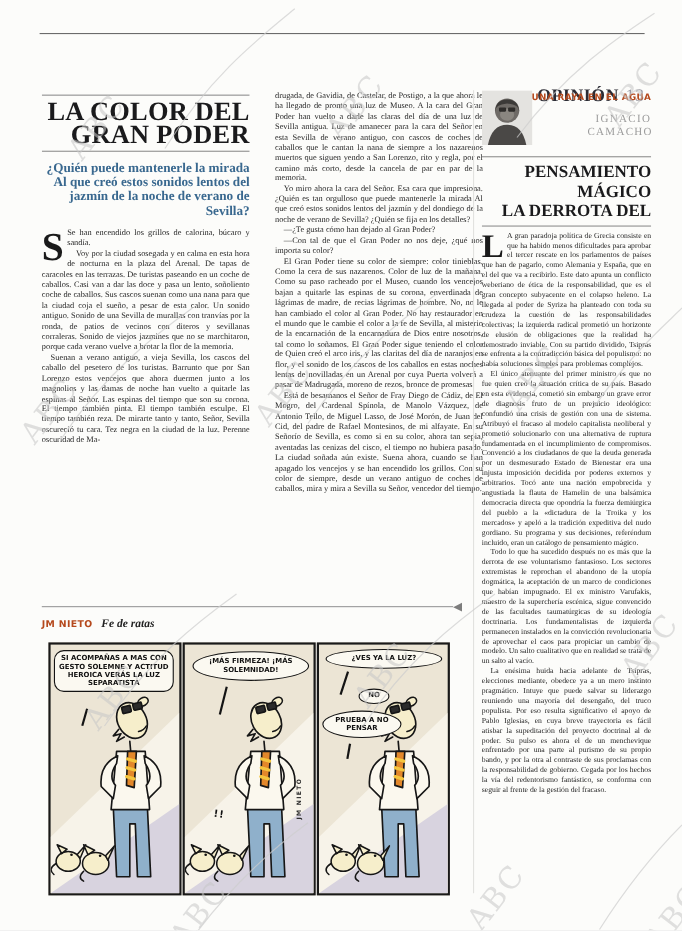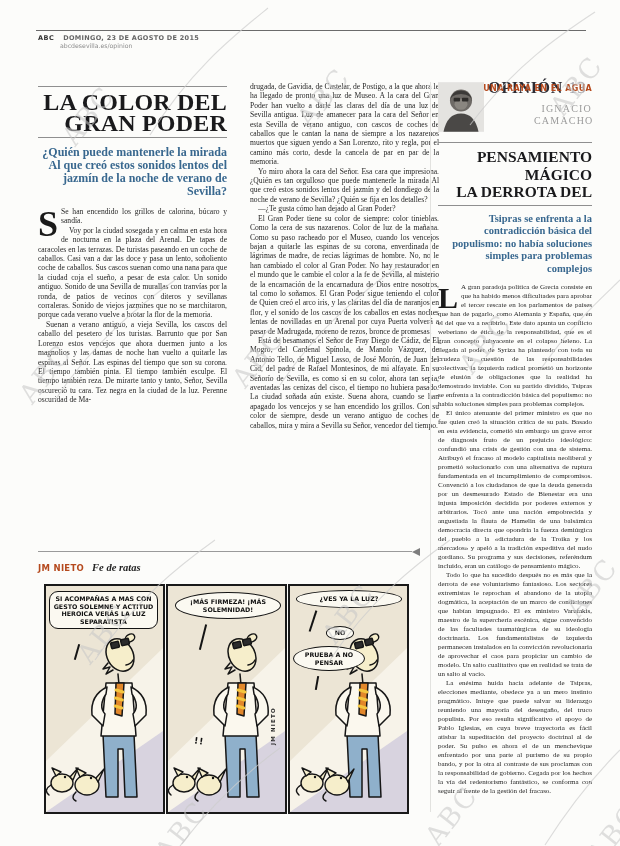--- a/index.html
+++ b/index.html
@@ -118,26 +118,20 @@
       <ellipse cx="25" cy="24" rx="7" ry="6" fill="#8a8680"></ellipse>
       <rect x="17" y="17" width="7" height="4" rx="1" fill="#2e2c2a"></rect>
       <rect x="26" y="17" width="7" height="4" rx="1" fill="#2e2c2a"></rect>
     </g>
   </defs>
 </svg>
 
 <div class="page">
 
   <div class="top-rule"></div>
-  <div class="masthead-left">
-    <div>
-      <span class="brand">ABC</span><span class="date">DOMINGO, 23 DE AGOSTO DE 2015</span>
-    </div>
-    <div class="site">abcdesevilla.es/opinion</div>
-  </div>
   <div class="section-head">
     <span>OPINIÓN</span><span class="pnum">13</span>
   </div>
 
   <section class="col col-left">
     <div class="rule"></div>
     <h1 class="title">
       <span style="display:block">LA COLOR DEL</span>
       <span style="display:block">GRAN PODER</span>
     </h1>
@@ -152,20 +146,21 @@
         </div>
     </div>
   </section>
 
   <section class="col col-mid">
     <div class="body-text">
       <div>
           <p>drugada, de Gavidia, de Castelar, de Postigo, a la que ahora le ha llegado de pronto una luz de Museo. A la cara del Gran Poder han vuelto a darle las claras del día de una luz de Sevilla antigua. Luz de amanecer para la cara del Señor en esta Sevilla de verano antiguo, con cascos de coches de caballos que le cantan la nana de siempre a los nazarenos muertos que siguen yendo a San Lorenzo, rito y regla, por el camino más corto, desde la cancela de par en par de la memoria.</p>
           <p>Yo miro ahora la cara del Señor. Esa cara que impresiona. ¿Quién es tan orgulloso que puede mantenerle la mirada Al que creó estos sonidos lentos del jazmín y del dondiego de la noche de verano de Sevilla? ¿Quién se fija en los detalles?</p>
           <p>—¿Te gusta cómo han dejado al Gran Poder?</p>
+          <p>—Con tal de que el Gran Poder no nos deje, ¿qué nos importa su color?</p>
           <p>El Gran Poder tiene su color de siempre: color tinieblas. Como la cera de sus nazarenos. Color de luz de la mañana. Como su paso racheado por el Museo, cuando los vencejos bajan a quitarle las espinas de su corona, enverdinada de lágrimas de madre, de recias lágrimas de hombre. No, no le han cambiado el color al Gran Poder. No hay restaurador en el mundo que le cambie el color a la fe de Sevilla, al misterio de la encarnación de la encarnadura de Dios entre nosotros, tal como lo soñamos. El Gran Poder sigue teniendo el color de Quien creó el arco iris, y las claritas del día de naranjos en flor, y el sonido de los cascos de los caballos en estas noches lentas de novilladas en un Arenal por cuya Puerta volverá a pasar de Madrugada, moreno de rezos, bronce de promesas.</p>
           <p>Está de besamanos el Señor de Fray Diego de Cádiz, de El Mogro, del Cardenal Spínola, de Manolo Vázquez, de Antonio Tello, de Miguel Lasso, de José Morón, de Juan del Cid, del padre de Rafael Montesinos, de mi alfayate. En su Señorío de Sevilla, es como si en su color, ahora tan sepia, aventadas las cenizas del cisco, el tiempo no hubiera pasado. La ciudad soñada aún existe. Suena ahora, cuando se han apagado los vencejos y se han encendido los grillos. Con su color de siempre, desde un verano antiguo de coches de caballos, mira y mira a Sevilla su Señor, vencedor del tiempo.</p>
         </div>
     </div>
   </section>
 
   <div class="divider-v"></div>
 
   <section class="col col-right">
     <div class="byline">
@@ -174,21 +169,20 @@
         </svg>
       <div class="kicker">UNA RAYA EN EL AGUA</div>
       <div class="author">IGNACIO CAMACHO</div>
     </div>
     <div class="rule"></div>
     <h1 class="title">
       <span style="display:block">PENSAMIENTO MÁGICO</span>
       <span style="display:block">LA DERROTA DEL</span>
     </h1>
     <div class="rule"></div>
-    <div class="standfirst">Tsipras se enfrenta a la contradicción básica del populismo: no había soluciones simples para problemas complejos</div>
     <div class="body-text">
       <span class="dropcap small">L</span>
       <div>
           <p>A gran paradoja política de Grecia consiste en que ha habido menos dificultades para aprobar el tercer rescate en los parlamentos de países que han de pagarlo, como Alemania y España, que en el del que va a recibirlo. Este dato apunta un conflicto weberiano de ética de la responsabilidad, que es el gran concepto subyacente en el colapso heleno. La llegada al poder de Syriza ha planteado con toda su crudeza la cuestión de las responsabilidades colectivas; la izquierda radical prometió un horizonte de elusión de obligaciones que la realidad ha demostrado inviable. Con su partido dividido, Tsipras se enfrenta a la contradicción básica del populismo: no había soluciones simples para problemas complejos.</p>
           <p>El único atenuante del primer ministro es que no fue quien creó la situación crítica de su país. Basado en esta evidencia, cometió sin embargo un grave error de diagnosis fruto de un prejuicio ideológico: confundió una crisis de gestión con una de sistema. Atribuyó el fracaso al modelo capitalista neoliberal y prometió solucionarlo con una alternativa de ruptura fundamentada en el incumplimiento de compromisos. Convenció a los ciudadanos de que la deuda generada por un desmesurado Estado de Bienestar era una injusta imposición decidida por poderes externos y arbitrarios. Tocó ante una nación empobrecida y angustiada la flauta de Hamelin de una balsámica democracia directa que opondría la fuerza demiúrgica del pueblo a la «dictadura de la Troika y los mercados» y apeló a la tradición expeditiva del nudo gordiano. Su programa y sus decisiones, referéndum incluido, eran un catálogo de pensamiento mágico.</p>
           <p>Todo lo que ha sucedido después no es más que la derrota de ese voluntarismo fantasioso. Los sectores extremistas le reprochan el abandono de la utopía dogmática, la aceptación de un marco de condiciones que habían impugnado. El ex ministro Varufakis, maestro de la superchería escénica, sigue convencido de las facultades taumatúrgicas de su ideología doctrinaria. Los fundamentalistas de izquierda permanecen instalados en la convicción revolucionaria de aprovechar el caos para propiciar un cambio de modelo. Un salto cualitativo que en realidad se trata de un salto al vacío.</p>
           <p>La enésima huida hacia adelante de Tsipras, elecciones mediante, obedece ya a un mero instinto pragmático. Intuye que puede salvar su liderazgo reuniendo una mayoría del desengaño, del truco populista. Por eso resulta significativo el apoyo de Pablo Iglesias, en cuya breve trayectoria es fácil atisbar la supeditación del proyecto doctrinal al de poder. Su pulso es ahora el de un menchevique enfrentado por una parte al purismo de su propio bando, y por la otra al contraste de sus proclamas con la responsabilidad de gobierno. Cegada por los hechos la vía del redentorismo fantástico, se conforma con seguir al frente de la gestión del fracaso.</p>
         </div>
     </div>
   </section>

